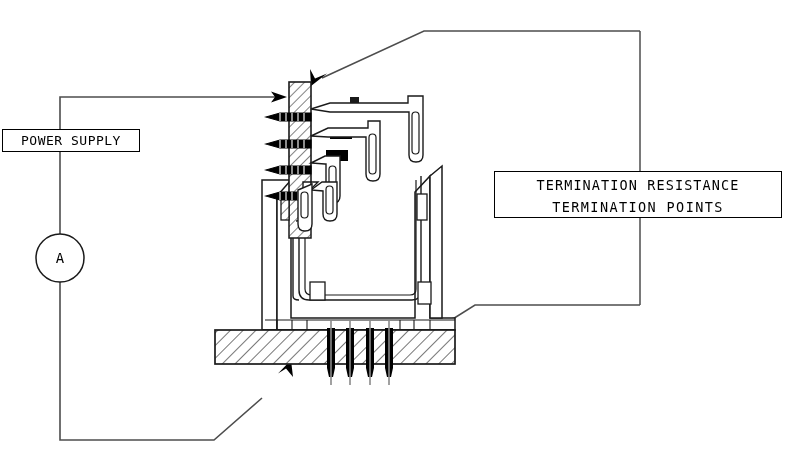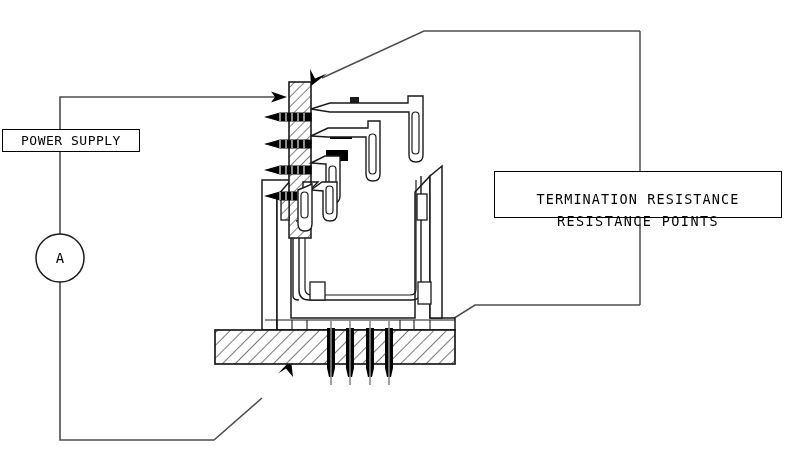--- a/index.html
+++ b/index.html
@@ -7,21 +7,21 @@
        font-family:"DejaVu Sans Mono","Liberation Mono",monospace;}
   #stage{position:relative;width:790px;height:450px;background:#fff;}
   svg{position:absolute;left:0;top:0;}
   .lbl{position:absolute;border:1px solid #000;background:#fff;
        color:#000;text-align:center;white-space:nowrap;
        font-family:"DejaVu Sans Mono","Liberation Mono",monospace;}
   #ps-label{left:2px;top:129px;width:136px;height:21px;
             font-size:13px;line-height:21px;letter-spacing:.5px;text-align:center;}
   #trm-label{left:494px;top:171px;width:288px;height:47px;
              font-size:13.5px;line-height:22px;letter-spacing:1.1px;
-             padding-top:16px;box-sizing:border-box;}
+             padding-top:2px;box-sizing:border-box;}
   #trm-label .l2{letter-spacing:1.4px;}
   #amm-letter{position:absolute;left:36px;top:234px;width:48px;height:48px;
               line-height:48px;text-align:center;font-size:14px;color:#000;}
 </style>
 </head>
 <body>
 
 <div id="stage">
 
   <svg width="790" height="450" viewBox="0 0 790 450">
@@ -172,18 +172,18 @@
       <path d="M350,320 L350,385"></path>
       <path d="M370,320 L370,385"></path>
       <path d="M389,320 L389,385"></path>
     </g>
   </svg>
 
   <div class="lbl" id="ps-label">POWER SUPPLY</div>
 
   <div class="lbl" id="trm-label">
     <div class="l1">TERMINATION RESISTANCE</div>
-    <div class="l2">RESISTANCE POINTS</div>
+    <div class="l2">TERMINATION POINTS</div>
   </div>
 
   <div id="amm-letter">A</div>
 
 </div>
 
 </body></html>

